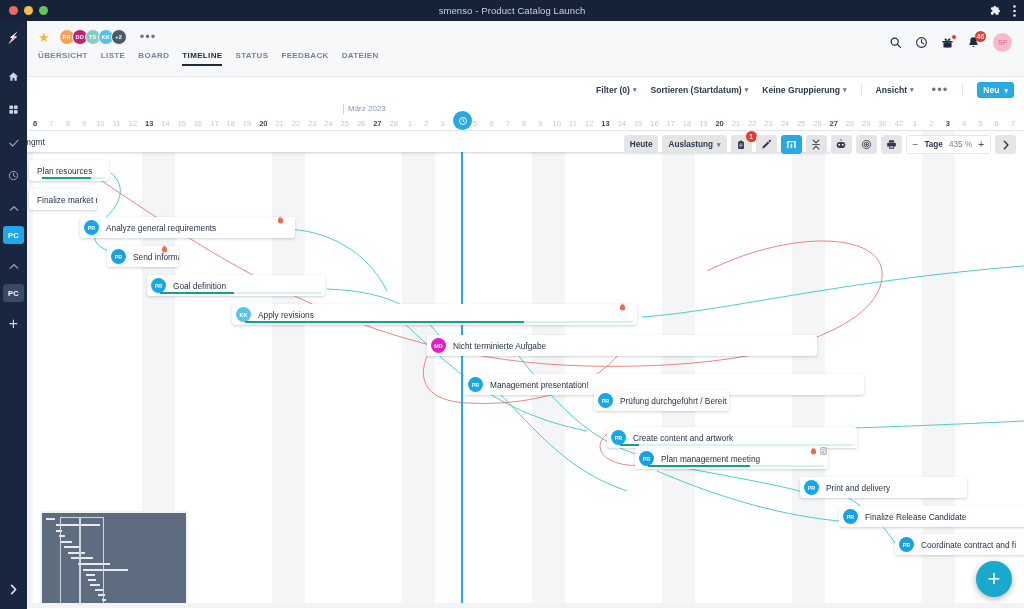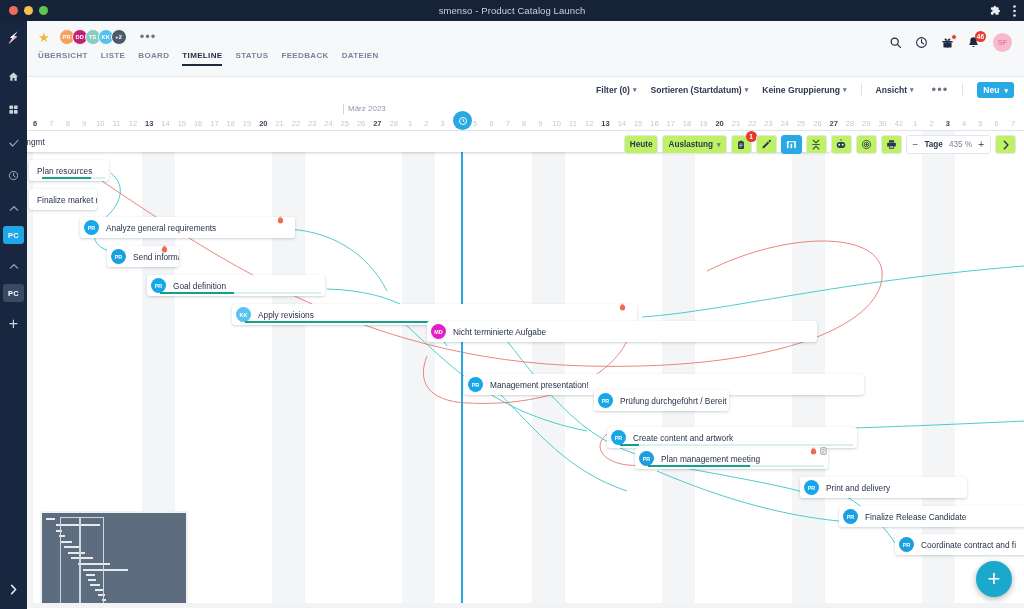--- a/index.html
+++ b/index.html
@@ -135,21 +135,21 @@
     border-radius: 50%; background: #29a9e4; display: flex;
     align-items: center; justify-content: center; color: #fff;
   }
 
   
   .canvas-toolbar {
     position: absolute; top: 4px; right: 8px; z-index: 30;
     display: flex; align-items: center; gap: 4px;
   }
   .ct-btn {
-    height: 19px; background: #bef264; border: 1px solid #e3e7ed; border-radius: 3px;
+    height: 19px; background: #e5e5e5; border: 1px solid #e3e7ed; border-radius: 3px;
     display: flex; align-items: center; justify-content: center;
     font-size: 8.2px; font-weight: bold; color: #2c3850; padding: 0 5px;
     position: relative;
   }
   .ct-icon { width: 21px; padding: 0; }
   .ct-icon.on { background: #29a9e4; border-color: #29a9e4; color: #fff; }
   .ct-group {
     height: 19px; background: #fff; border: 1px solid #e3e7ed; border-radius: 3px;
     display: flex; align-items: center; gap: 6px; padding: 0 6px;
     font-size: 8.2px; color: #2c3850;
@@ -615,21 +615,21 @@
             <div class="task-lbl">Apply revisions</div>
             <div class="prog-track">
               <div class="prog-fill" style="width: 72%;"></div>
             </div>
           </div>
           <div class="task-flags" style="left: 592px; top: 166px;">
             <span><svg width="7" height="8" viewBox="0 0 10 12" fill="#ef6a52">
                 <path d="M5 0C3 3 1 4 1 7.2A4 4 0 0 0 9 7.2C9 4.6 7.4 3.4 6.6 1.6 6 3.2 5.6 3.4 5 4 5.2 2.6 5.2 1.4 5 0z"></path>
               </svg></span>
           </div>
-          <div class="task" style="left: 400px; top: 190px; width: 390px;">
+          <div class="task" style="left: 400px; top: 204px; width: 390px;">
             <div class="task-av" style="background: rgb(228, 30, 198);">MD</div>
             <div class="task-lbl">Nicht terminierte Aufgabe</div>
           </div>
           <div class="task" style="left: 437px; top: 243px; width: 400px;">
             <div class="task-av" style="background: rgb(22, 167, 232);">PR</div>
             <div class="task-lbl">Management presentation!</div>
           </div>
           <div class="task" style="left: 567px; top: 259px; width: 135px;">
             <div class="task-av" style="background: rgb(22, 167, 232);">PR</div>
             <div class="task-lbl">Prüfung durchgeführt / Bereit für Release</div>

